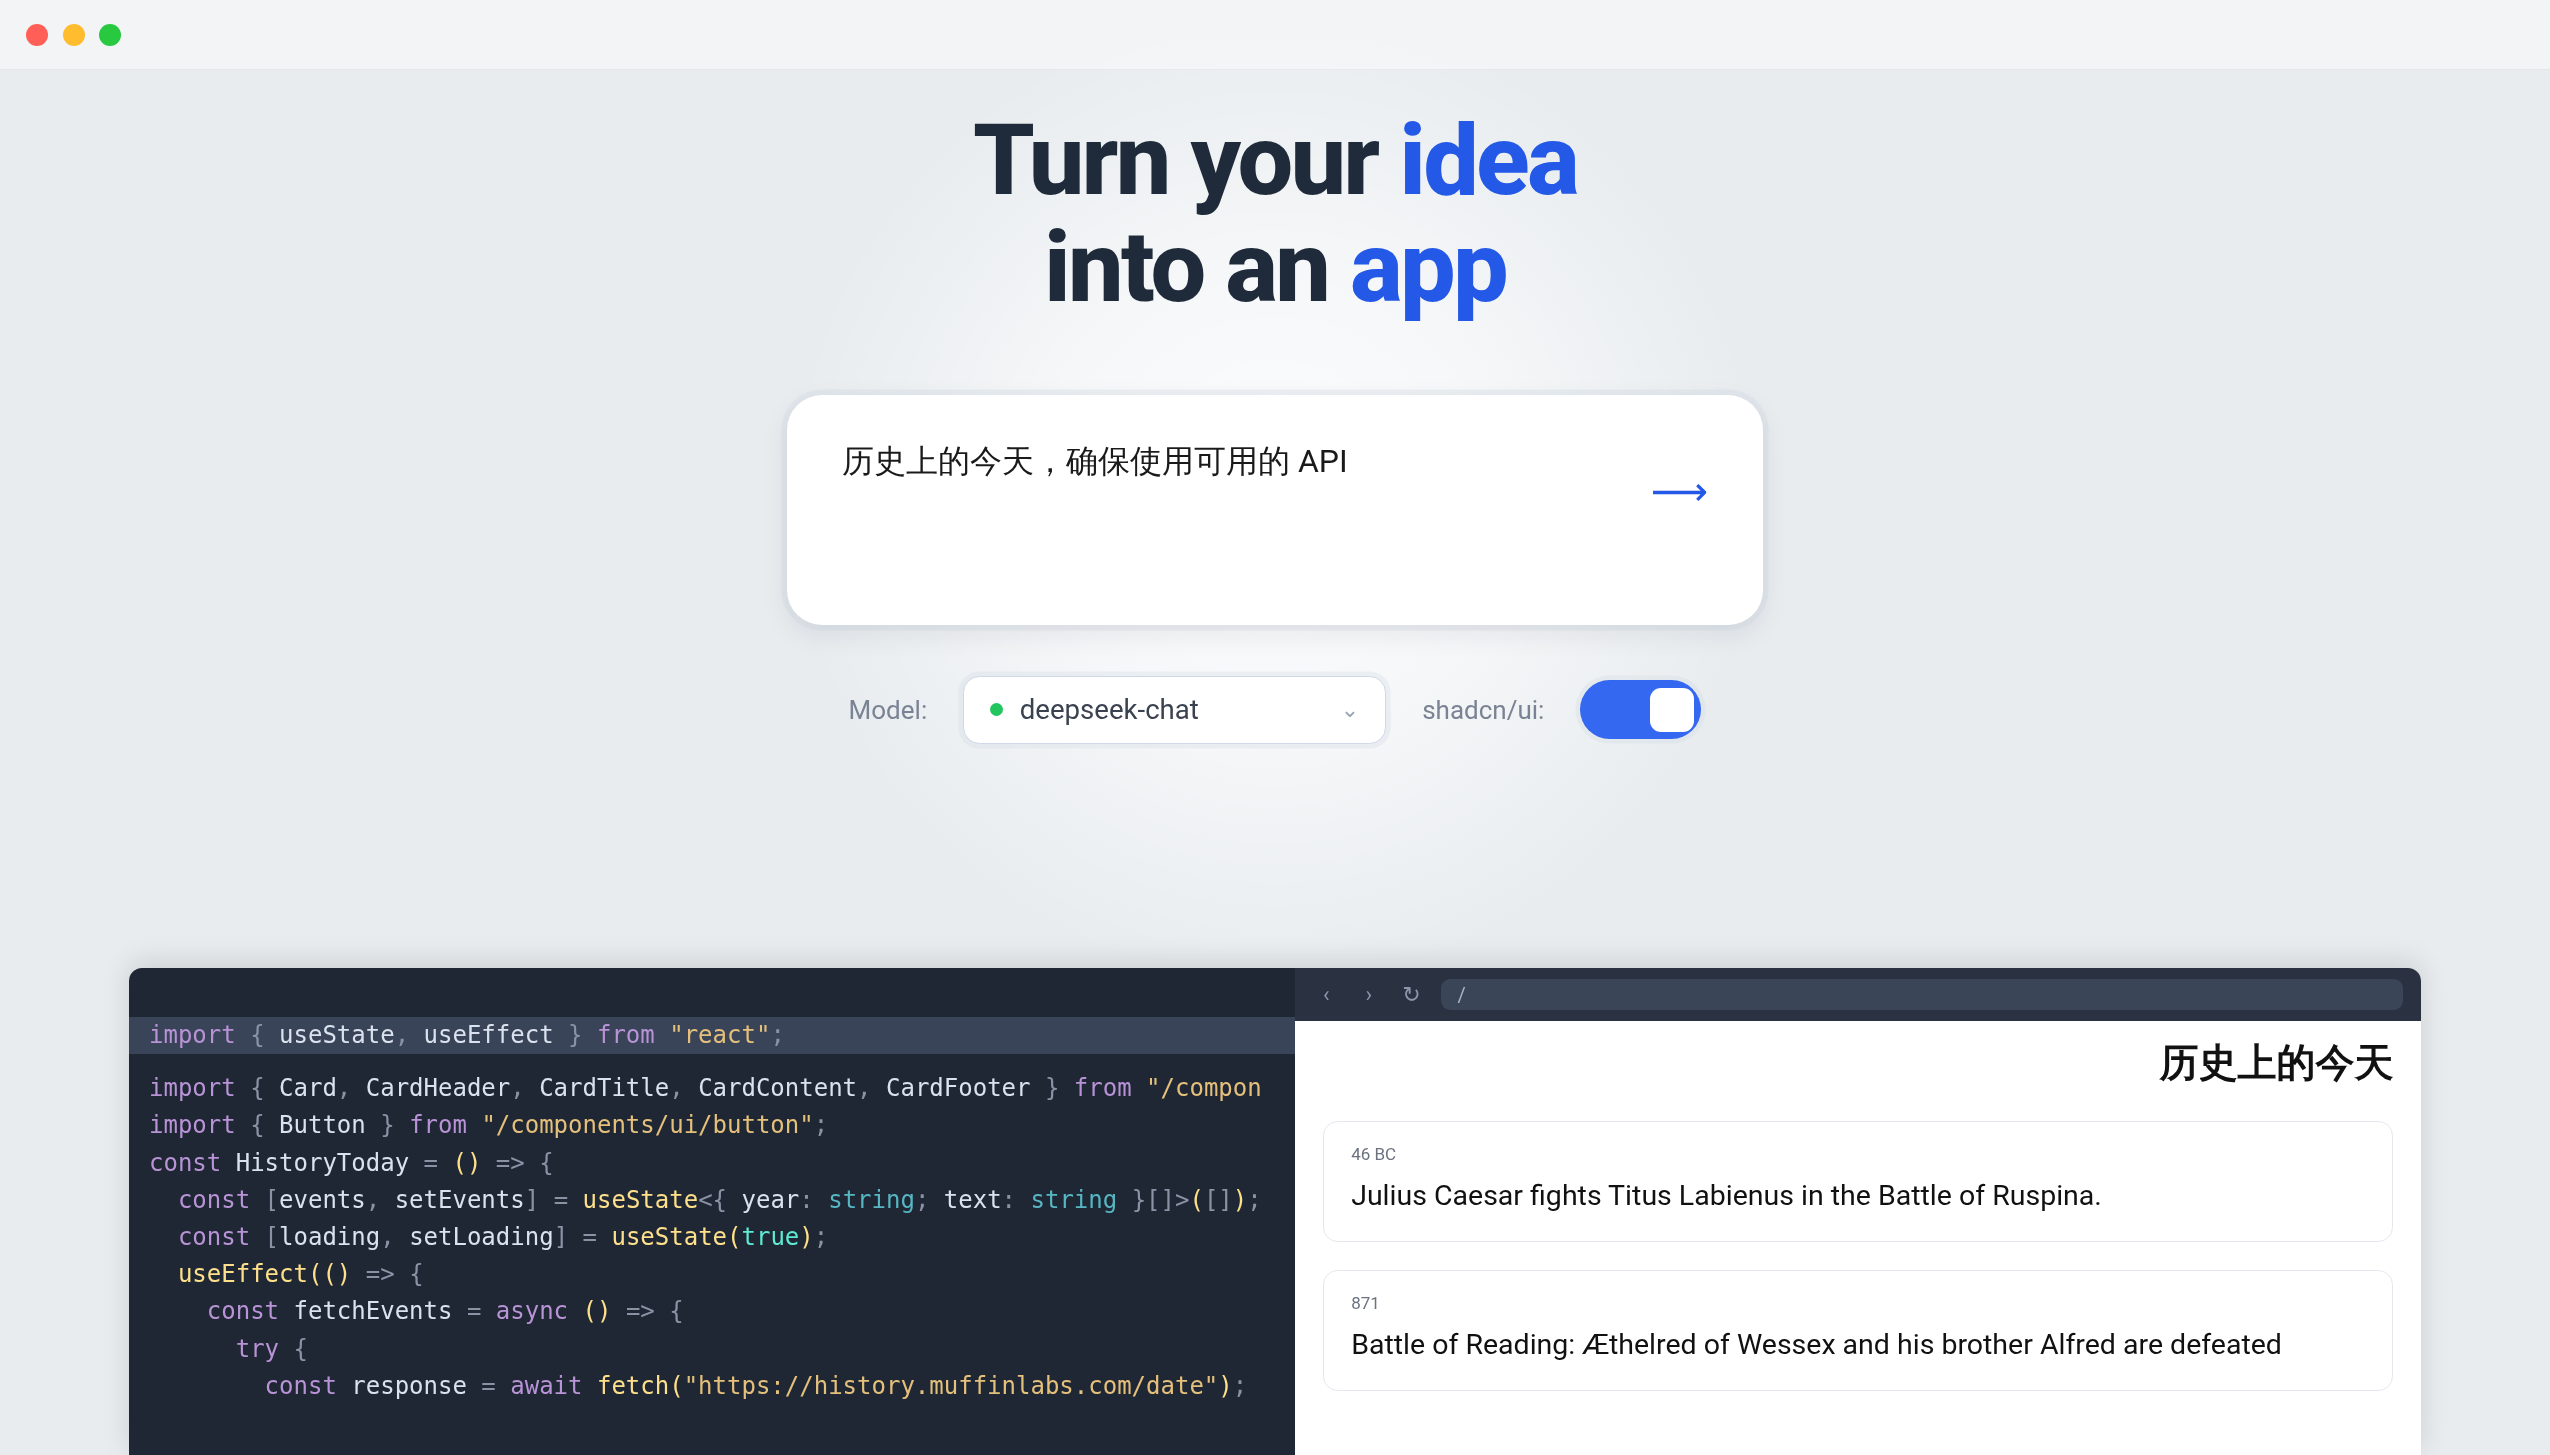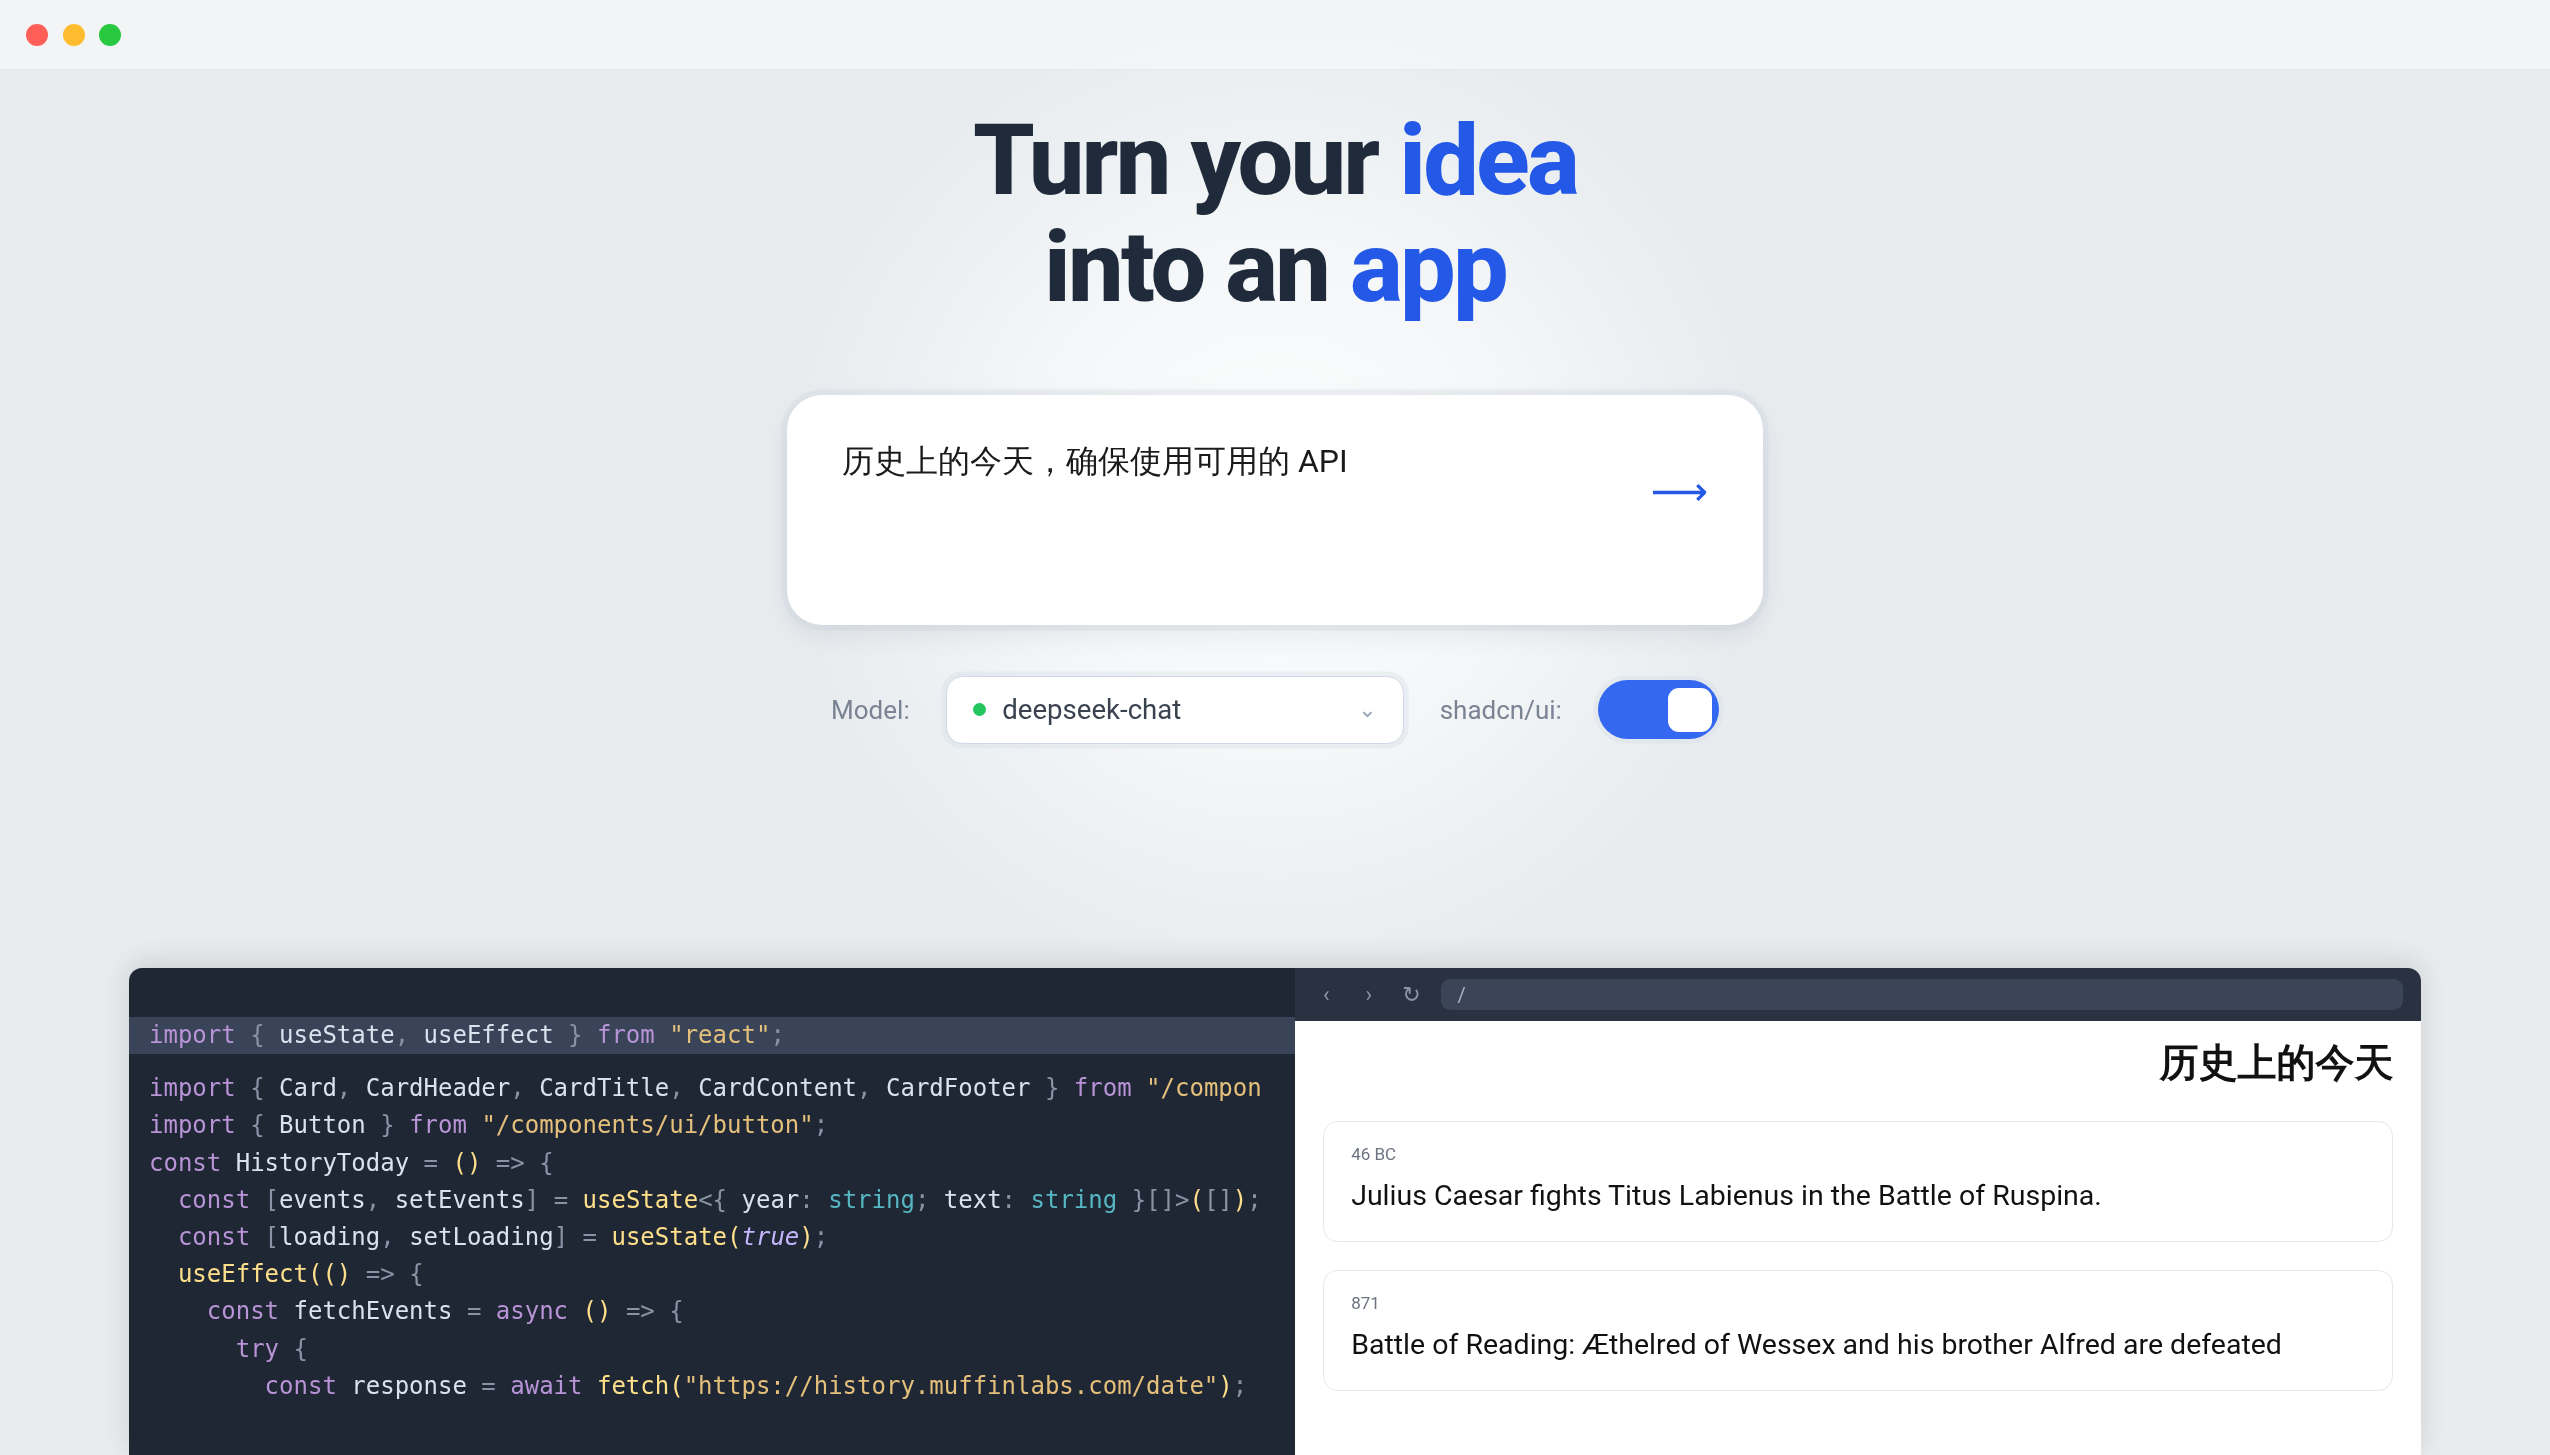--- a/index.html
+++ b/index.html
@@ -103,21 +103,21 @@
   color: #7a8394;
 }
 .model-select {
   display: flex;
   align-items: center;
   gap: 16.5px;
   background: #fff;
   border: 1.8px solid #cfd8e6;
   border-radius: 16.5px;
   padding: 16.5px 26px;
-  width: 458px;
+  width: 423px;
   cursor: pointer;
   box-shadow: 0 0 0 4.6px rgba(200,210,225,0.25);
 }
 .model-dot {
   width: 13px; height: 13px; border-radius: 50%; background: #22c55e;
 }
 .model-name {
   flex: 1;
   font-size: 27.6px;
   color: #3a4250;
@@ -173,21 +173,21 @@
 .code-pane .hl { background: #3a4458; display:block; margin: 16px -20px; padding: 0 20px; }
 .k-import { color: #b893d6; }
 .k-from { color: #b893d6; }
 .k-const { color: #b893d6; }
 .k-kw { color: #b893d6; }
 .k-str { color: #e5c07b; }
 .k-fn { color: #ffe08a; }
 .k-var { color: #dbe2ef; }
 .k-punct { color: #8a93a6; }
 .k-type { color: #56b6c2; }
-.k-bool { color: #c4b5fd; font-style: italic; }
+.k-bool { color: #5eead4; }
 .k-paren { color: #ffe08a; }
 
 
 .preview-pane {
   flex: 1;
   background: #fff;
   display: flex;
   flex-direction: column;
 }
 .preview-toolbar {

